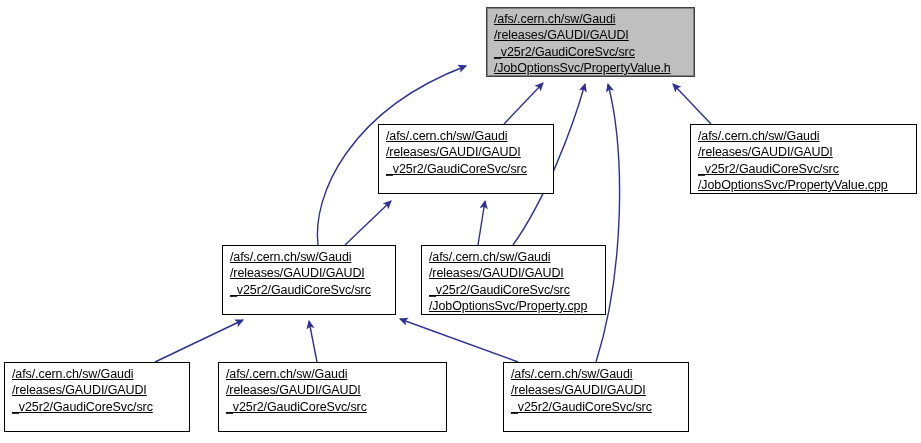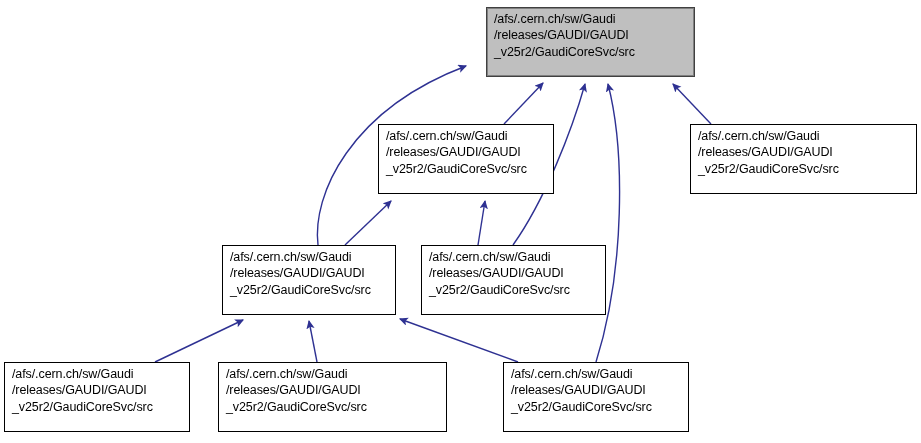--- a/index.html
+++ b/index.html
@@ -37,20 +37,21 @@
     letter-spacing: -0.1px;
     z-index: 2;
   }
   .node.root {
     background: #bfbfbf;
     border: 1px solid #404040;
     box-shadow: 0 0 0 1px #808080 inset;
   }
   .node .line {
     display: block;
+    text-decoration: underline;
   }
 </style>
 </head>
 <body>
 
 <div id="graph">
   <svg id="edges" viewBox="0 0 921 443" xmlns="http://www.w3.org/2000/svg">
     <defs>
       <marker id="arrowhead" markerWidth="7" markerHeight="7" refX="5.6" refY="3" orient="auto" markerUnits="strokeWidth">
         <path d="M0,0 L6.4,3 L0,6 L1.5,3 Z" fill="#2e3192"></path>
@@ -63,22 +64,22 @@
         <path d="M 596,362 C 625,270 625,150 608,84" stroke="#2e3192" marker-end="url(#arrowhead)"></path>
         <path d="M 711,124 L 673,84" stroke="#2e3192" marker-end="url(#arrowhead)"></path>
         <path d="M 345,245 L 391,201" stroke="#2e3192" marker-end="url(#arrowhead)"></path>
         <path d="M 478,245 L 485,201" stroke="#2e3192" marker-end="url(#arrowhead)"></path>
         <path d="M 155,362 L 243,320" stroke="#2e3192" marker-end="url(#arrowhead)"></path>
         <path d="M 317,362 L 309,321" stroke="#2e3192" marker-end="url(#arrowhead)"></path>
         <path d="M 518,362 L 400,319" stroke="#2e3192" marker-end="url(#arrowhead)"></path>
       </g>
   </svg>
   <div id="nodes">
-      <div class="node root" style="left: 486px; top: 7px; width: 209px; height: 70px; background: rgb(191, 191, 191); border-color: rgb(64, 64, 64);"><span class="line">/afs/.cern.ch/sw/Gaudi</span><span class="line">/releases/GAUDI/GAUDI</span><span class="line">_v25r2/GaudiCoreSvc/src</span></div>
+      <div class="node root" style="left: 486px; top: 7px; width: 209px; height: 70px; background: rgb(191, 191, 191); border-color: rgb(64, 64, 64);"><span class="line">/afs/.cern.ch/sw/Gaudi</span><span class="line">/releases/GAUDI/GAUDI</span><span class="line">_v25r2/GaudiCoreSvc/src</span><span class="line">/JobOptionsSvc/PropertyValue.h</span></div>
       <div class="node" style="left: 378px; top: 124px; width: 176px; height: 70px;"><span class="line">/afs/.cern.ch/sw/Gaudi</span><span class="line">/releases/GAUDI/GAUDI</span><span class="line">_v25r2/GaudiCoreSvc/src</span></div>
-      <div class="node" style="left: 690px; top: 124px; width: 227px; height: 70px;"><span class="line">/afs/.cern.ch/sw/Gaudi</span><span class="line">/releases/GAUDI/GAUDI</span><span class="line">_v25r2/GaudiCoreSvc/src</span></div>
+      <div class="node" style="left: 690px; top: 124px; width: 227px; height: 70px;"><span class="line">/afs/.cern.ch/sw/Gaudi</span><span class="line">/releases/GAUDI/GAUDI</span><span class="line">_v25r2/GaudiCoreSvc/src</span><span class="line">/JobOptionsSvc/PropertyValue.cpp</span></div>
       <div class="node" style="left: 222px; top: 245px; width: 174px; height: 70px;"><span class="line">/afs/.cern.ch/sw/Gaudi</span><span class="line">/releases/GAUDI/GAUDI</span><span class="line">_v25r2/GaudiCoreSvc/src</span></div>
-      <div class="node" style="left: 421px; top: 245px; width: 185px; height: 70px;"><span class="line">/afs/.cern.ch/sw/Gaudi</span><span class="line">/releases/GAUDI/GAUDI</span><span class="line">_v25r2/GaudiCoreSvc/src</span></div>
+      <div class="node" style="left: 421px; top: 245px; width: 185px; height: 70px;"><span class="line">/afs/.cern.ch/sw/Gaudi</span><span class="line">/releases/GAUDI/GAUDI</span><span class="line">_v25r2/GaudiCoreSvc/src</span><span class="line">/JobOptionsSvc/Property.cpp</span></div>
       <div class="node" style="left: 4px; top: 362px; width: 186px; height: 70px;"><span class="line">/afs/.cern.ch/sw/Gaudi</span><span class="line">/releases/GAUDI/GAUDI</span><span class="line">_v25r2/GaudiCoreSvc/src</span></div>
       <div class="node" style="left: 218px; top: 362px; width: 229px; height: 70px;"><span class="line">/afs/.cern.ch/sw/Gaudi</span><span class="line">/releases/GAUDI/GAUDI</span><span class="line">_v25r2/GaudiCoreSvc/src</span></div>
       <div class="node" style="left: 503px; top: 362px; width: 186px; height: 70px;"><span class="line">/afs/.cern.ch/sw/Gaudi</span><span class="line">/releases/GAUDI/GAUDI</span><span class="line">_v25r2/GaudiCoreSvc/src</span></div>
     </div>
 </div>
 
 </body></html>

